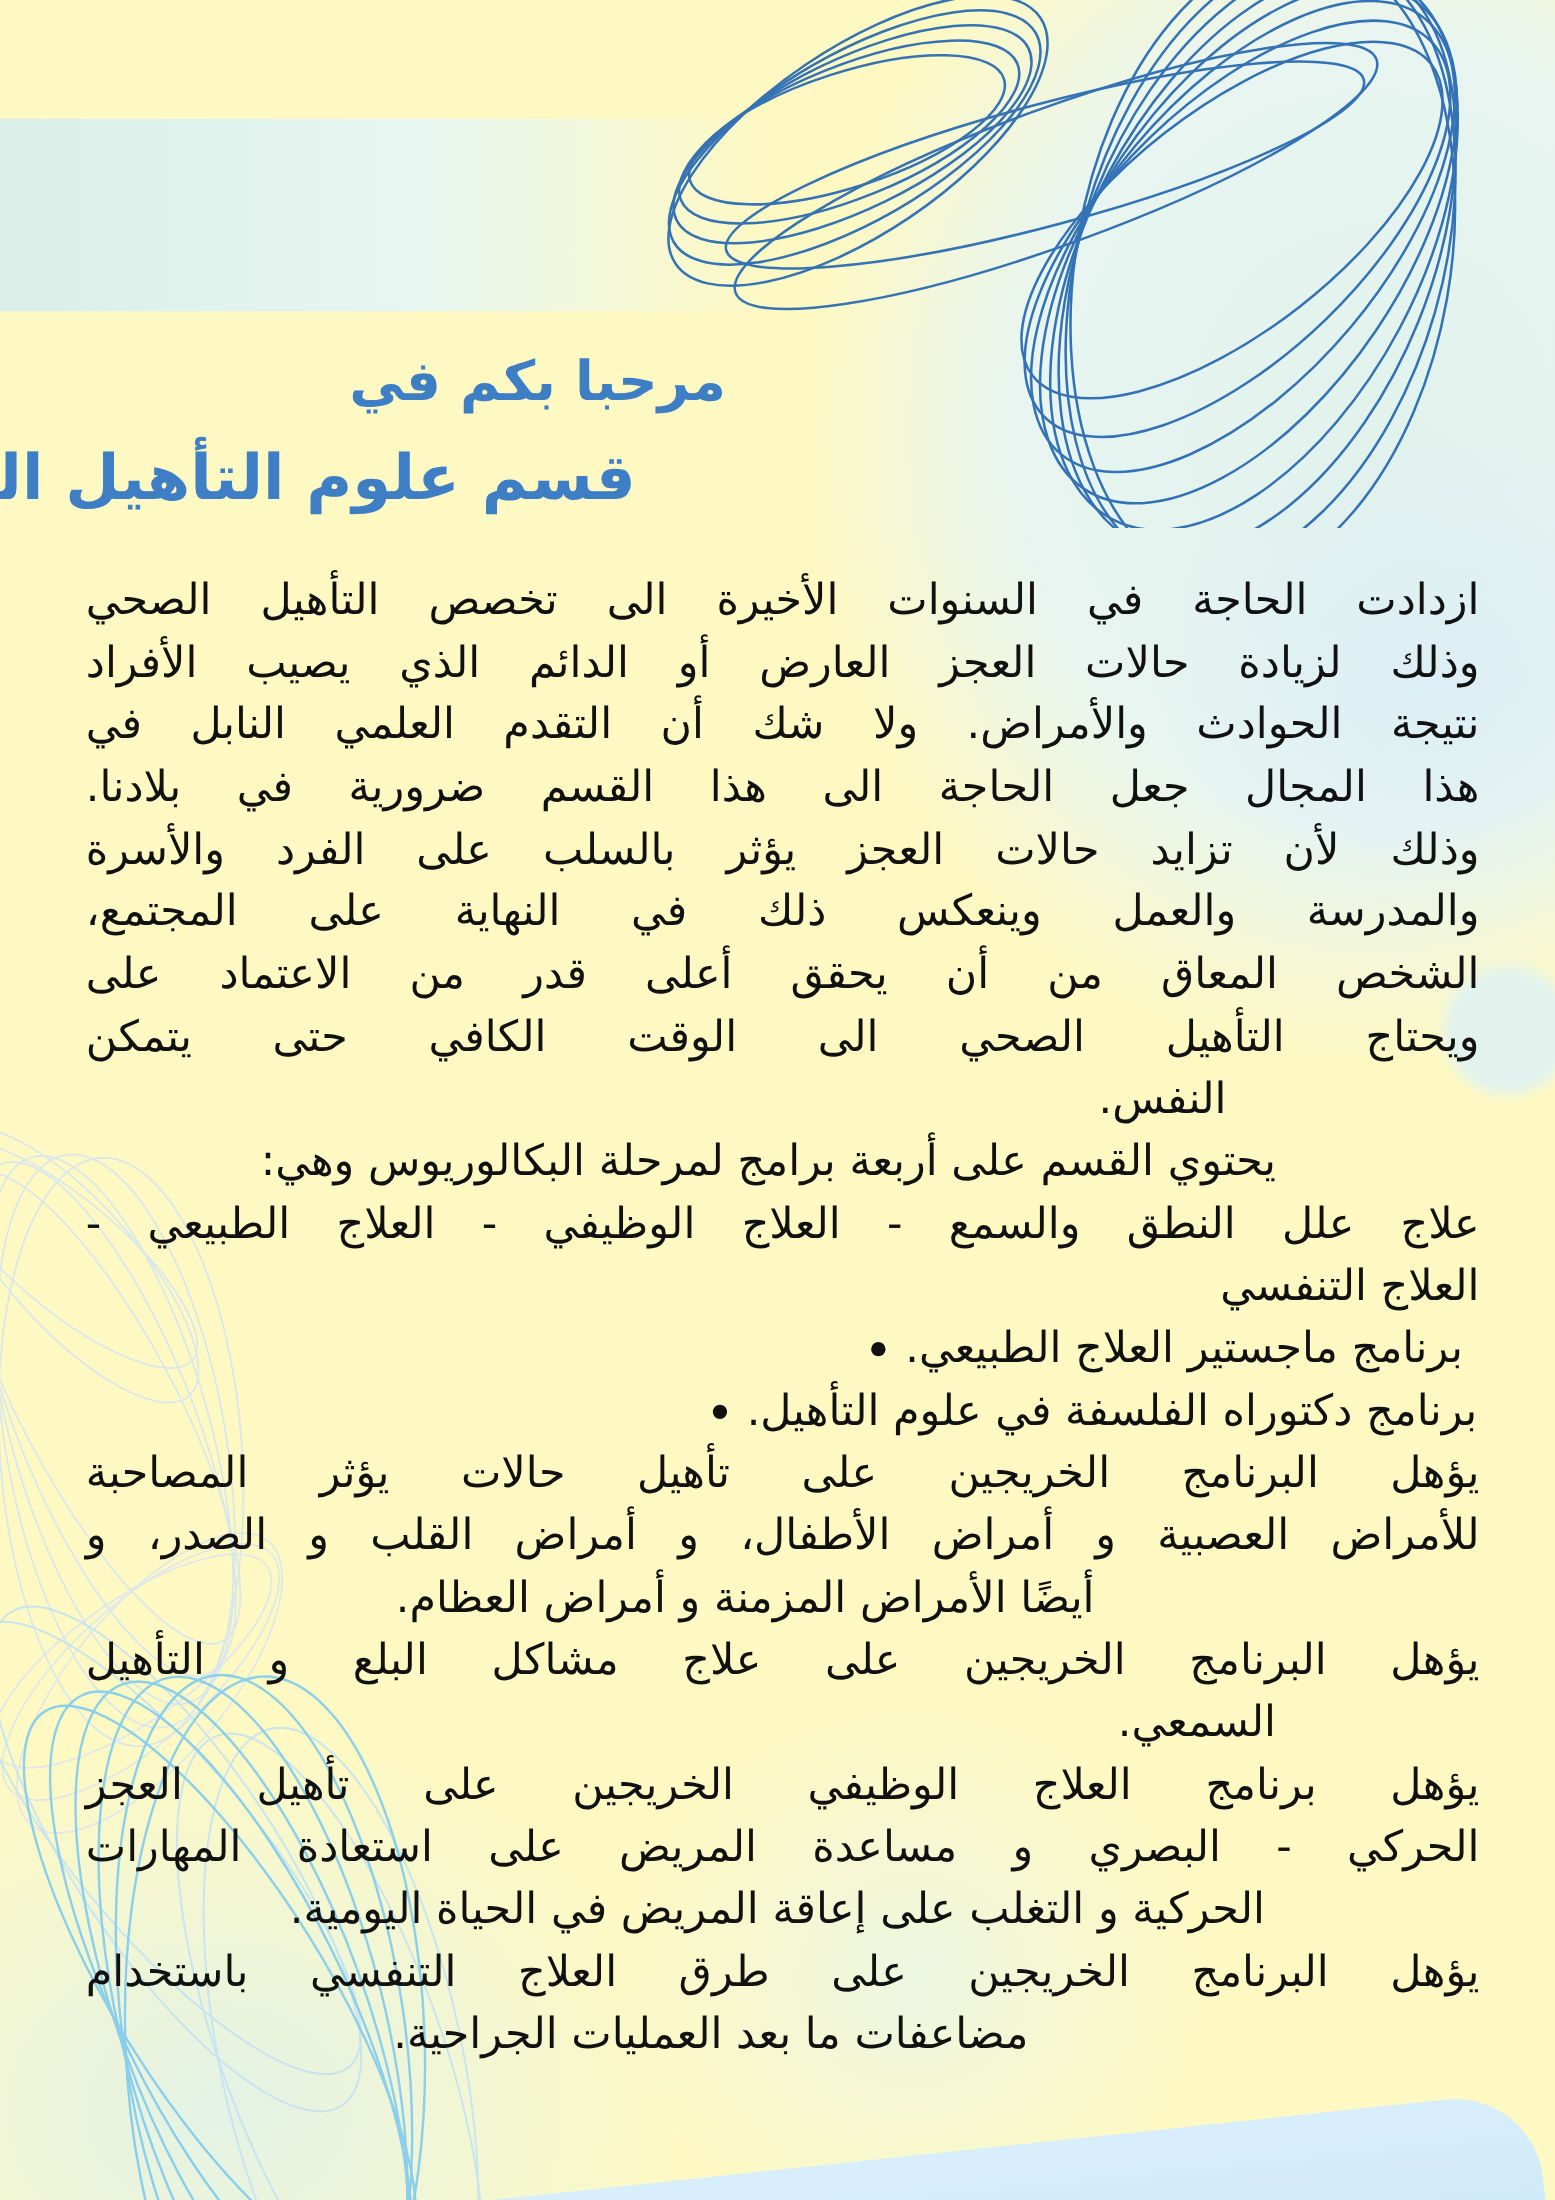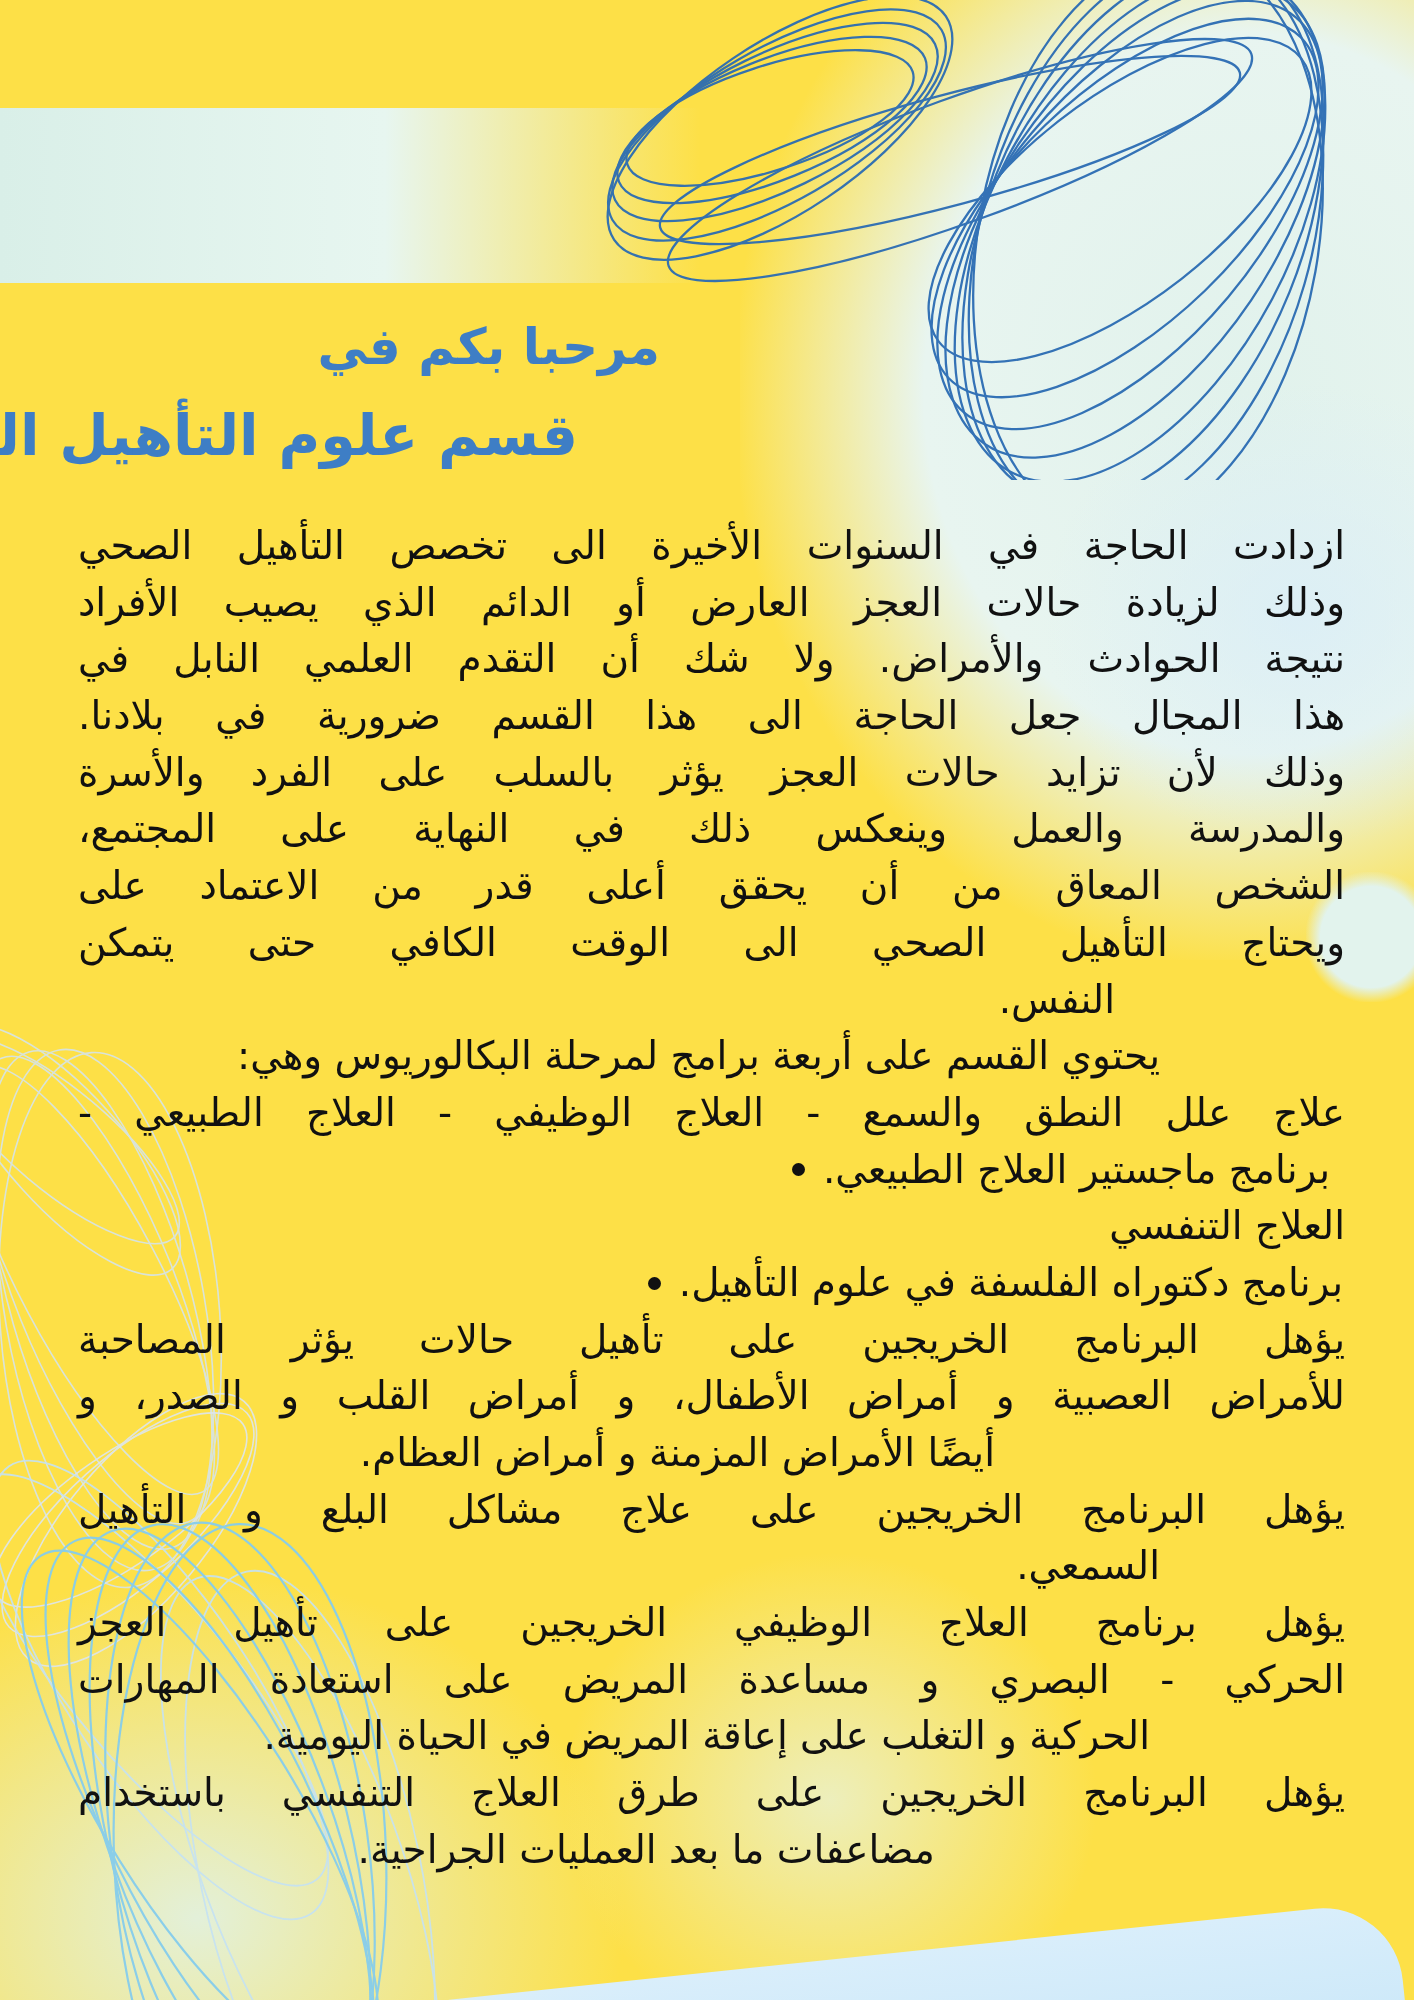--- a/index.html
+++ b/index.html
@@ -1,20 +1,20 @@
 <!DOCTYPE html>
 <html lang="ar"><head>
 <meta charset="utf-8">
 <style>
   html,body{margin:0;padding:0;background:#ffffff;}
   .page{
     position:relative;
     width:1414px;height:2000px;
     overflow:hidden;
-    background:#fde047;
+    background:#fef9c3;
     font-family:"DejaVu Sans", sans-serif;
   }
   .deco{position:absolute;pointer-events:none;}
   
   .mint-band{
     left:0;top:108px;width:700px;height:175px;
     background:linear-gradient(90deg,#d9efe8 0%,#e7f6f0 55%,rgba(231,246,240,0) 100%);
   }
   .mint-blob{
     left:740px;top:-70px;width:920px;height:1030px;
@@ -158,25 +158,25 @@
     <div class="ln j">وذلك لزيادة حالات العجز العارض أو الدائم الذي يصيب الأفراد</div>
     <div class="ln j">نتيجة الحوادث والأمراض. ولا شك أن التقدم العلمي النابل في</div>
     <div class="ln j">هذا المجال جعل الحاجة الى هذا القسم ضرورية في بلادنا.</div>
     <div class="ln j">وذلك لأن تزايد حالات العجز يؤثر بالسلب على الفرد والأسرة</div>
     <div class="ln j">والمدرسة والعمل وينعكس ذلك في النهاية على المجتمع،</div>
     <div class="ln j">الشخص المعاق من أن يحقق أعلى قدر من الاعتماد على</div>
     <div class="ln j">ويحتاج التأهيل الصحي الى الوقت الكافي حتى يتمكن</div>
     <div class="ln r" style="padding-right:230px;">النفس.</div>
     <div class="ln r" style="padding-right:185px;">يحتوي القسم على أربعة برامج لمرحلة البكالوريوس وهي:</div>
     <div class="ln j">علاج علل النطق والسمع - العلاج الوظيفي - العلاج الطبيعي -</div>
+    <div class="ln r">العلاج التنفسي</div>
     <div class="ln bullet" style="padding-right:15px;">
       <span class="dot"></span>
       <span class="btxt">برنامج ماجستير العلاج الطبيعي.</span>
     </div>
-    <div class="ln r">العلاج التنفسي</div>
     <div class="ln bullet" style="padding-right:2px;">
       <span class="dot"></span>
       <span class="btxt">برنامج دكتوراه الفلسفة في علوم التأهيل.</span>
     </div>
     <div class="ln j">يؤهل البرنامج الخريجين على تأهيل حالات يؤثر المصاحبة</div>
     <div class="ln j">للأمراض العصبية و أمراض الأطفال، و أمراض القلب و الصدر، و</div>
     <div class="ln r" style="padding-right:350px;">أيضًا الأمراض المزمنة و أمراض العظام.</div>
     <div class="ln j">يؤهل البرنامج الخريجين على علاج مشاكل البلع و التأهيل</div>
     <div class="ln r" style="padding-right:185px;">السمعي.</div>
     <div class="ln j">يؤهل برنامج العلاج الوظيفي الخريجين على تأهيل العجز</div>

